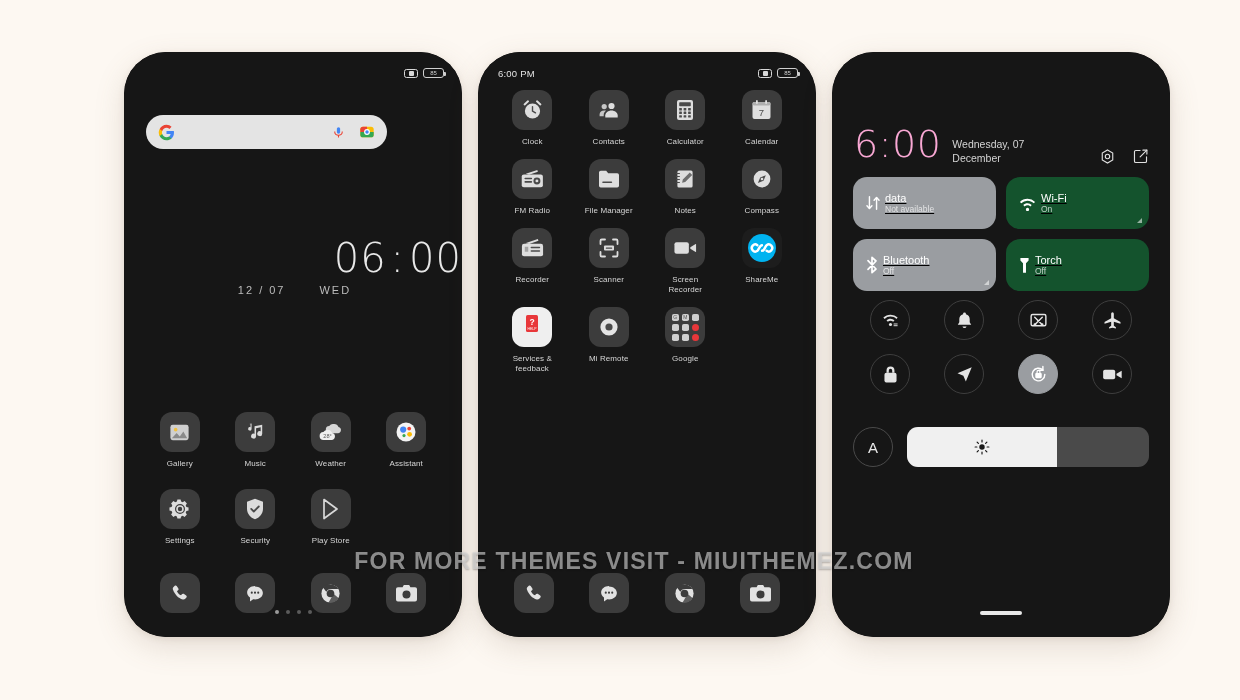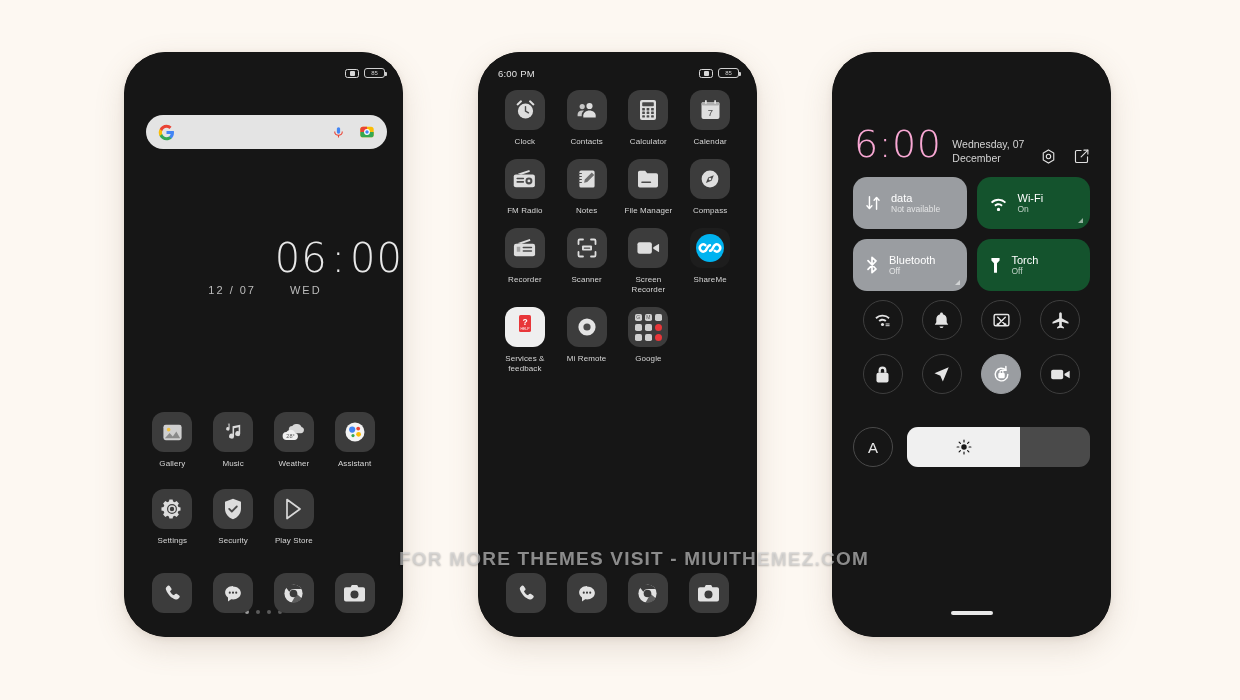--- a/index.html
+++ b/index.html
@@ -7,21 +7,21 @@
     width: 1240px; height: 700px;
     background: #fdf8f2;
     font-family: "Liberation Sans", sans-serif;
     overflow: hidden;
   }
   .stage { position: relative; width: 1240px; height: 700px; }
 
   
   .phone {
     position: absolute;
-    width: 279px; height: 585px;
+    width: 338px; height: 585px;
     background: #141414;
     border-radius: 42px;
     overflow: hidden;
     box-shadow: 0 10px 30px rgba(120,100,80,0.18), 0 2px 6px rgba(120,100,80,0.12);
   }
   #phone-home   { left: 124px; top: 52px; }
   #phone-drawer { left: 478px; top: 52px; }
   #phone-cc     { left: 832px; top: 52px; }
 
   .screen { position: absolute; inset: 0; background: #161616; border-radius: 42px; }
@@ -100,21 +100,21 @@
   .cc-clock { position: absolute; left: 22px; top: 74px; display:flex; align-items:flex-start; gap:11px;}
   .cc-time { font-size: 38px; color: #f9a8d4; font-weight: 300; line-height: .95;
              font-family:"DejaVu Sans", sans-serif; letter-spacing: .5px;}
   .cc-date { font-size: 10.5px; color: #d4d4d4; line-height: 1.35; padding-top: 11px; }
   .cc-actions { position:absolute; right: 20px; top: 95px; display:flex; gap: 14px; }
   .cc-act { width: 19px; height: 19px; display:flex; align-items:center; justify-content:center; }
 
   .cc-tiles { position: absolute; left: 21px; right: 21px; top: 125px;
               display: grid; grid-template-columns: 1fr 1fr; gap: 10px; }
   .tile { height: 52px; border-radius: 14px; display:flex; align-items:center;
-          padding: 0 12px; gap: 10px; position: relative; }
+          padding: 0 12px; gap: 4px; position: relative; text-decoration: underline; }
   .tile.on  { background: #9a9da1; }
   .tile.off { background: #14532d; }
   .tile-txt { display:flex; flex-direction:column; gap:1px; }
   .tile-title { font-size: 11px; color: #fff; line-height:1.1; }
   .tile-sub { font-size: 8.5px; color: rgba(255,255,255,.72); line-height:1.1; }
   .tile.on .tile-title { color:#fff; }
   .tile-corner { position:absolute; right:7px; bottom:6px; width:0;height:0;
     border-left: 5px solid transparent; border-bottom: 5px solid rgba(255,255,255,.55); }
 
   .cc-circles { position:absolute; left: 21px; right: 21px; top: 248px;
@@ -132,21 +132,21 @@
   .slider { flex: 1; height: 40px; border-radius: 11px; background: #4a4a4a;
             position: relative; overflow: hidden; }
   .slider-fill { position:absolute; left:0; top:0; bottom:0; background: #f0f0f0;
                  display:flex; align-items:center; justify-content:center; }
   .home-ind { position:absolute; left:0; right:0; bottom: 22px; display:flex; justify-content:center; }
   .home-bar { width: 42px; height: 4px; border-radius: 2px; background: #e8e8e8; }
 
   
   .watermark {
     position: absolute; left: 0; right: 0; top: 548px; text-align: center;
-    font-size: 19px; font-weight: bold; letter-spacing: 1.2px;
+    font-size: 23px; font-weight: bold; letter-spacing: 1.2px;
     color: rgba(215,215,215,0.62);
     text-shadow: 0 1px 2px rgba(0,0,0,.25);
     pointer-events: none; white-space: nowrap; margin-left: 28px;
   }
   svg { display: block; }
 </style>
 </head>
 <body>
 
 <div class="stage">
@@ -406,39 +406,39 @@
               <circle cx="17.6" cy="13" r="1.5" fill="#dedede"></circle>
               <rect x="4.6" y="9.6" width="8" height="1.6" rx=".8" fill="#4a4a4a"></rect>
               <rect x="4.6" y="13.2" width="8" height="1.6" rx=".8" fill="#4a4a4a"></rect>
             </svg>
           </div>
           <div class="app-label">FM Radio</div>
         </div>
 
         <div class="app">
           <div class="app-ico">
+            <svg width="24" height="22" viewBox="0 0 24 22" fill="#dedede">
+              <path d="M2 4.5a1.8 1.8 0 0 1 1.8-1.8h5.4l2 2.6h9a1.8 1.8 0 0 1 1.8 1.8v10.6a1.8 1.8 0 0 1-1.8 1.8H3.8A1.8 1.8 0 0 1 2 17.7V4.5z"></path>
+              <rect x="5.2" y="13.4" width="10" height="1.7" rx=".8" fill="#4a4a4a"></rect>
+            </svg>
+          </div>
+          <div class="app-label">File Manager</div>
+        </div>
+
+        <div class="app">
+          <div class="app-ico">
             <svg width="24" height="24" viewBox="0 0 24 24">
               <rect x="4.4" y="3.5" width="15.2" height="17" rx="1.6" fill="#dedede"></rect>
               <g stroke="#4a4a4a" stroke-width="1.2" stroke-linecap="round">
                 <path d="M3.4 6.5h3M3.4 9.5h3M3.4 12.5h3M3.4 15.5h3"></path>
               </g>
               <path d="M16.8 5.6l2.4 2.4-7 7-3.1.7.7-3.1 7-7z" fill="#6e6e6e"></path>
             </svg>
           </div>
           <div class="app-label">Notes</div>
-        </div>
-
-        <div class="app">
-          <div class="app-ico">
-            <svg width="24" height="22" viewBox="0 0 24 22" fill="#dedede">
-              <path d="M2 4.5a1.8 1.8 0 0 1 1.8-1.8h5.4l2 2.6h9a1.8 1.8 0 0 1 1.8 1.8v10.6a1.8 1.8 0 0 1-1.8 1.8H3.8A1.8 1.8 0 0 1 2 17.7V4.5z"></path>
-              <rect x="5.2" y="13.4" width="10" height="1.7" rx=".8" fill="#4a4a4a"></rect>
-            </svg>
-          </div>
-          <div class="app-label">File Manager</div>
         </div>
 
         <div class="app">
           <div class="app-ico">
             <svg width="24" height="24" viewBox="0 0 24 24">
               <circle cx="12" cy="12" r="8.4" fill="#dedede"></circle>
               <path d="M15.8 8.2l-2.3 5.6-5.6 2.3 2.3-5.6z" fill="#4a4a4a"></path>
               <circle cx="12" cy="12" r="1.3" fill="#dedede"></circle>
             </svg>
           </div>

